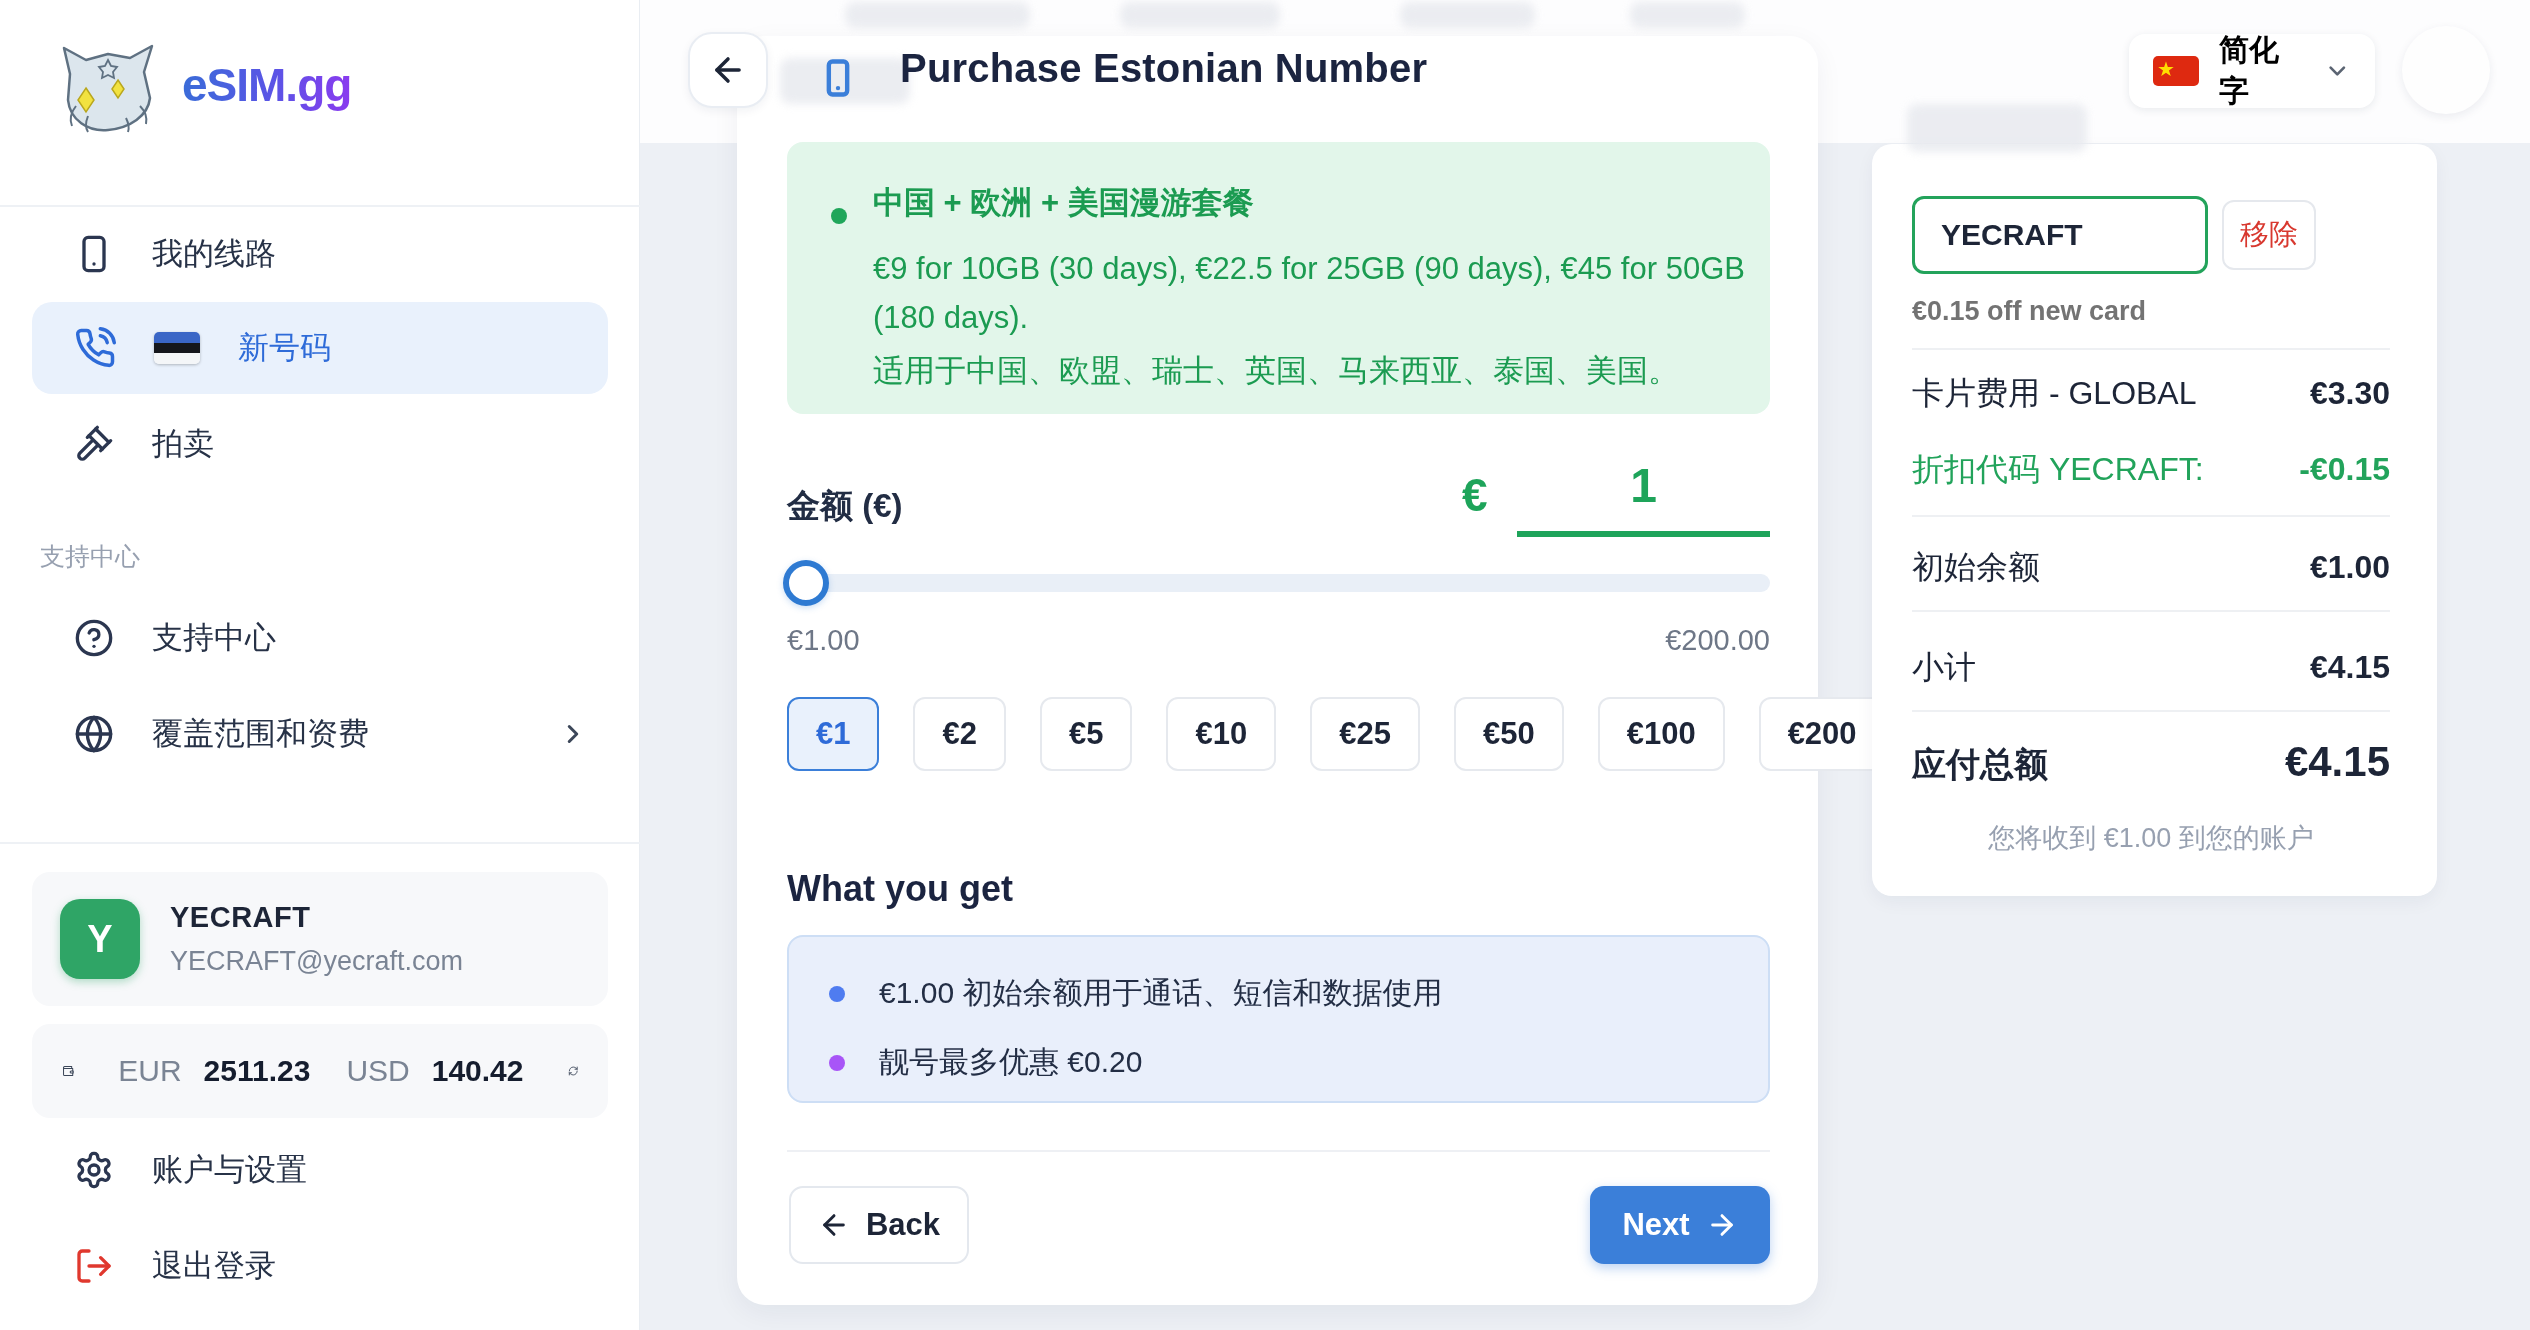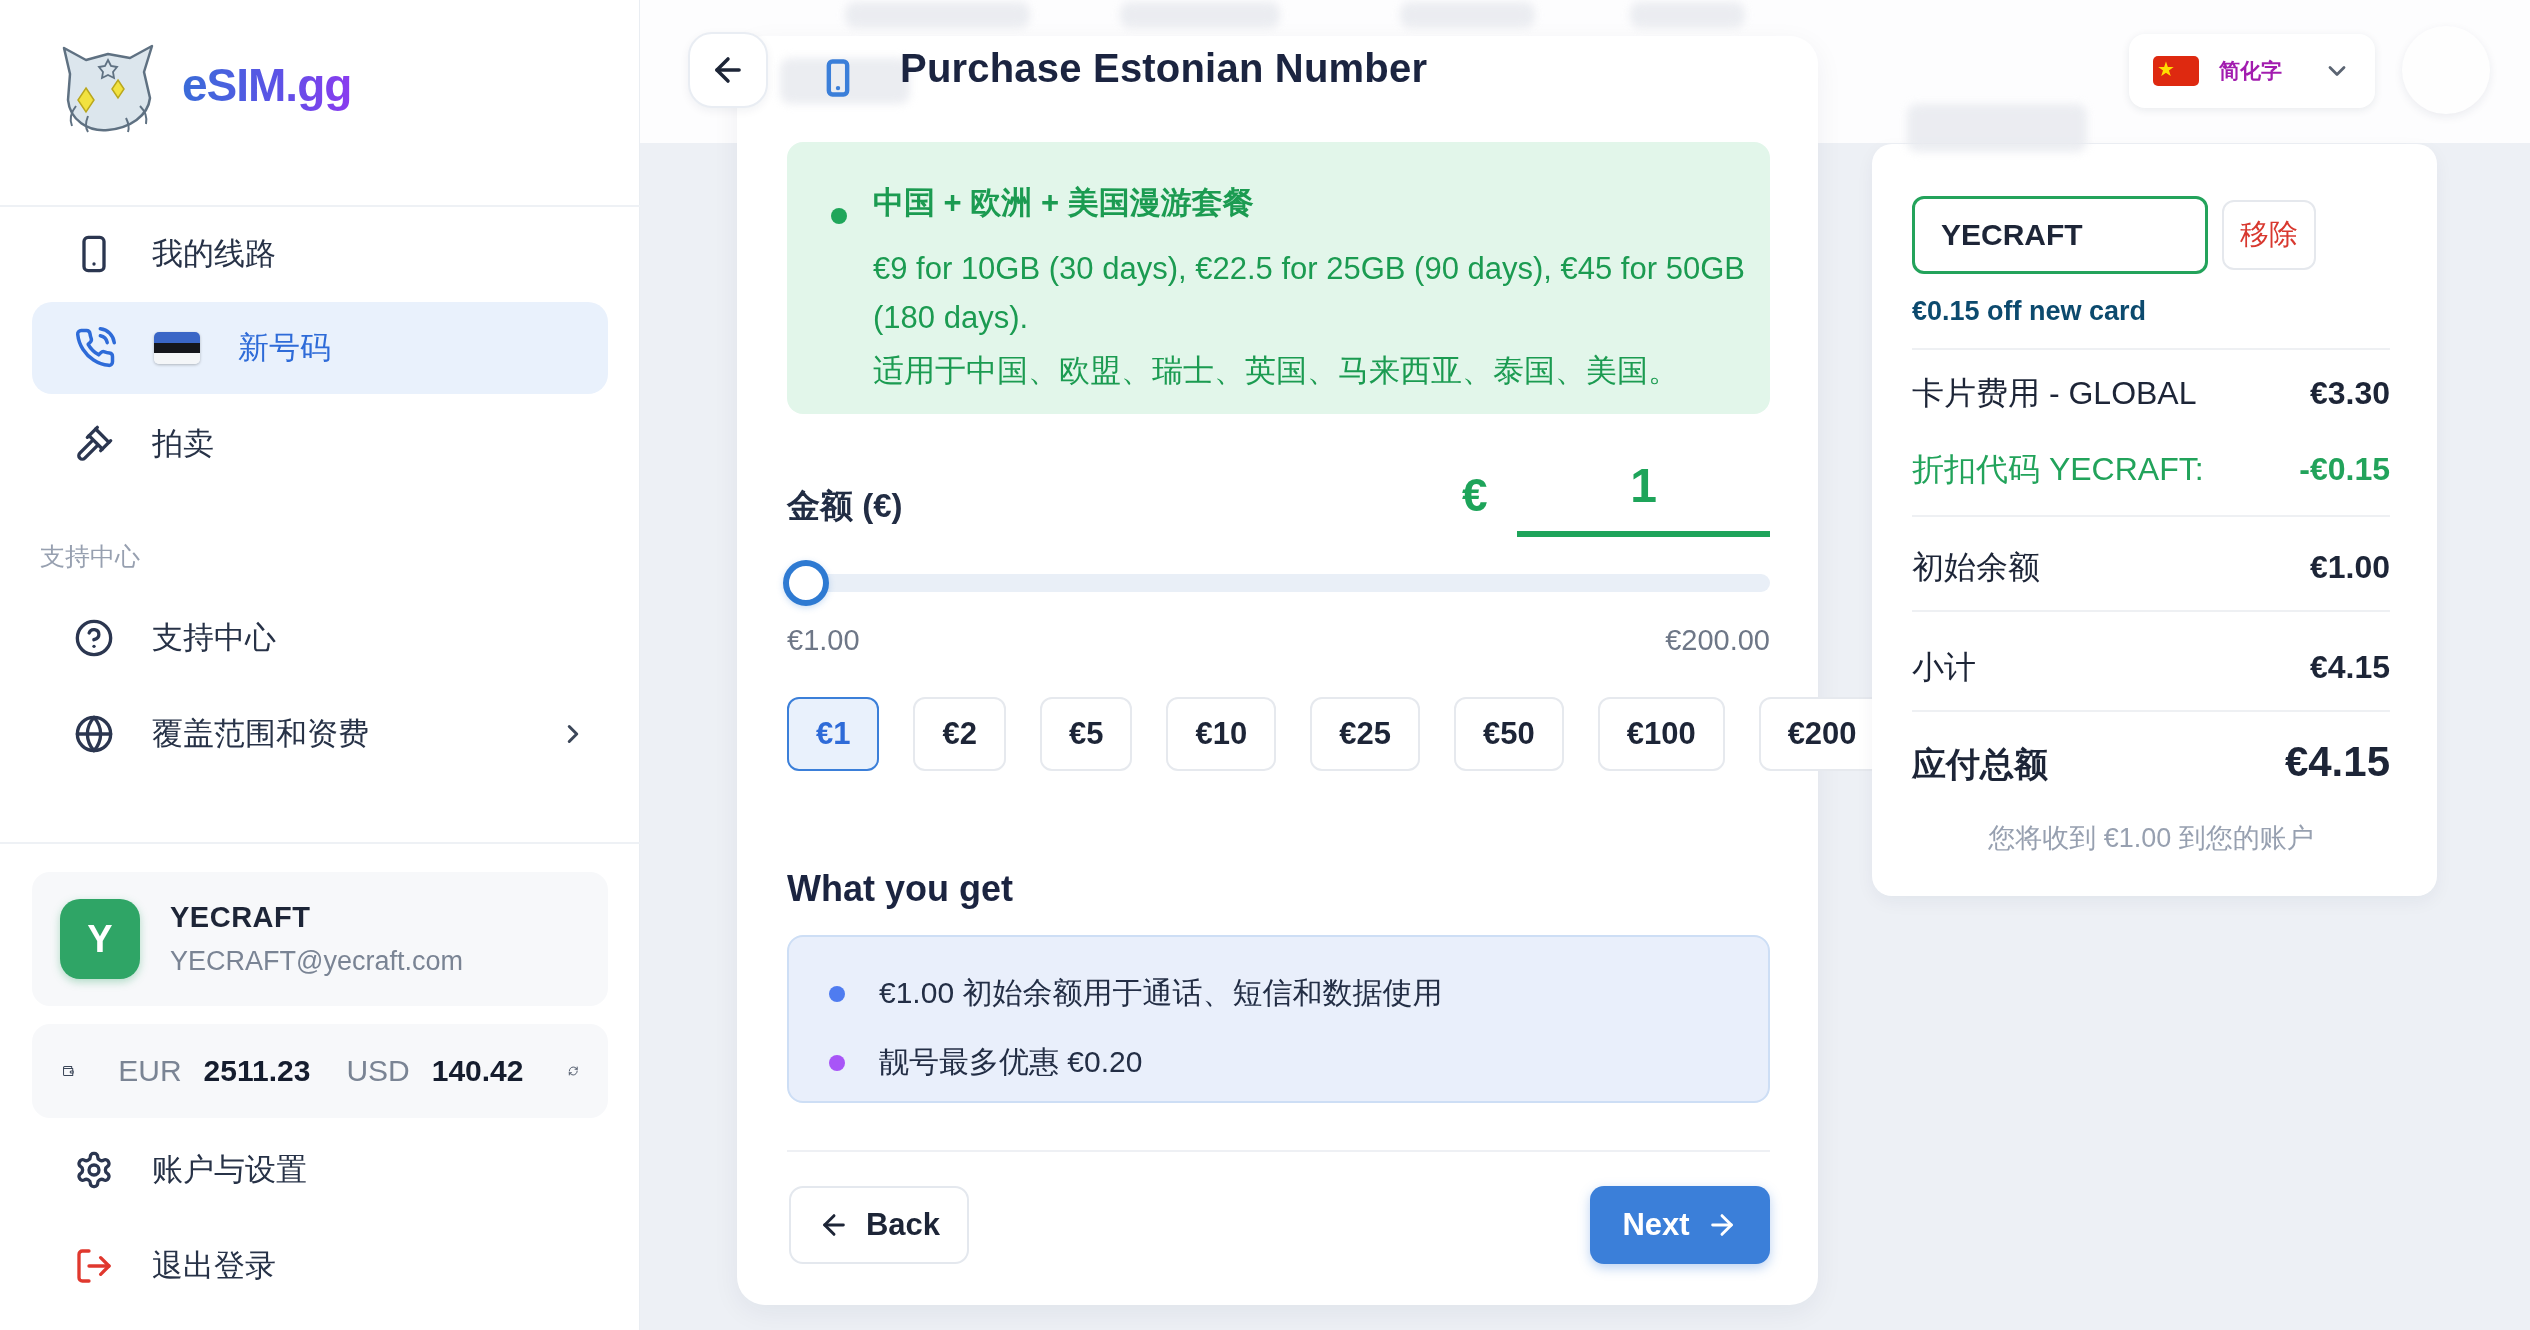--- a/index.html
+++ b/index.html
@@ -93,32 +93,32 @@
     display:flex; align-items:center; justify-content:center; gap:16px; font-size:31px; font-weight:600; color:#1d2537; cursor:pointer; }
   .next-btn { left:1590px; top:1186px; width:180px; height:78px; border:none; border-radius:14px; background:#3b7fd9; color:#fff;
     display:flex; align-items:center; justify-content:center; gap:16px; font-size:31px; font-weight:600; cursor:pointer;
     box-shadow:0 4px 12px rgba(59,127,217,.35); }
 
   
   .lang-pill { left:2129px; top:34px; width:246px; height:74px; background:#fff; border-radius:16px;
     box-shadow:0 2px 8px rgba(25,39,72,.09); display:flex; align-items:center; gap:20px; padding:0 24px; cursor:pointer; }
   .flag-cn { width:46px; height:30px; border-radius:5px; background:#de2910; position:relative; overflow:hidden; flex:0 0 auto; }
   .flag-cn span { position:absolute; color:#ffde00; font-size:20px; line-height:20px; left:4px; top:3px; }
-  .lang-label { font-size:21px; font-weight:600; color:#a21caf; }
+  .lang-label { font-size:30px; font-weight:600; color:#000000; }
   .lang-chev { margin-left:auto; color:#5b6472; }
   .avatar-blob { left:2402px; top:26px; width:88px; height:88px; border-radius:50%; background:#fefefe;
     box-shadow:0 3px 10px rgba(25,39,72,.08); cursor:pointer; }
 
   .cart-panel { left:1872px; top:144px; width:565px; height:752px; background:#fff; border-radius:20px;
     box-shadow:0 6px 18px rgba(25,39,72,.05); }
   .promo-input { left:1912px; top:196px; width:296px; height:78px; border:3px solid #23a35b; border-radius:12px;
     font-family:inherit; font-size:30px; font-weight:600; color:#1d2537; padding:0 26px; background:#fff; }
   .remove-btn { left:2222px; top:200px; width:94px; height:70px; border:2px solid #e5e8ed; border-radius:12px; background:#fff;
     font-family:inherit; font-size:29px; color:#d8382f; display:flex; align-items:center; justify-content:center; cursor:pointer; }
-  .promo-note { left:1912px; top:296px; font-size:27px; font-weight:600; color:#0c4a6e; }
+  .promo-note { left:1912px; top:296px; font-size:27px; font-weight:600; color:#737373; }
 
   .cart-row { left:1912px; width:478px; display:flex; justify-content:space-between; align-items:baseline; font-size:32px; color:#1d2537; }
   .cart-row .val { font-weight:600; }
   .cart-row.green { color:#22a35b; }
   .cart-row.total { font-weight:bold; }
   .cart-row.total .lbl { font-size:34px; }
   .cart-row.total .val { font-size:42px; }
   .cart-hr { left:1912px; width:478px; height:2px; background:#eef0f3; }
   .cart-note { left:1912px; top:820px; width:478px; text-align:center; font-size:27px; color:#97a0b0; }
 </style>

